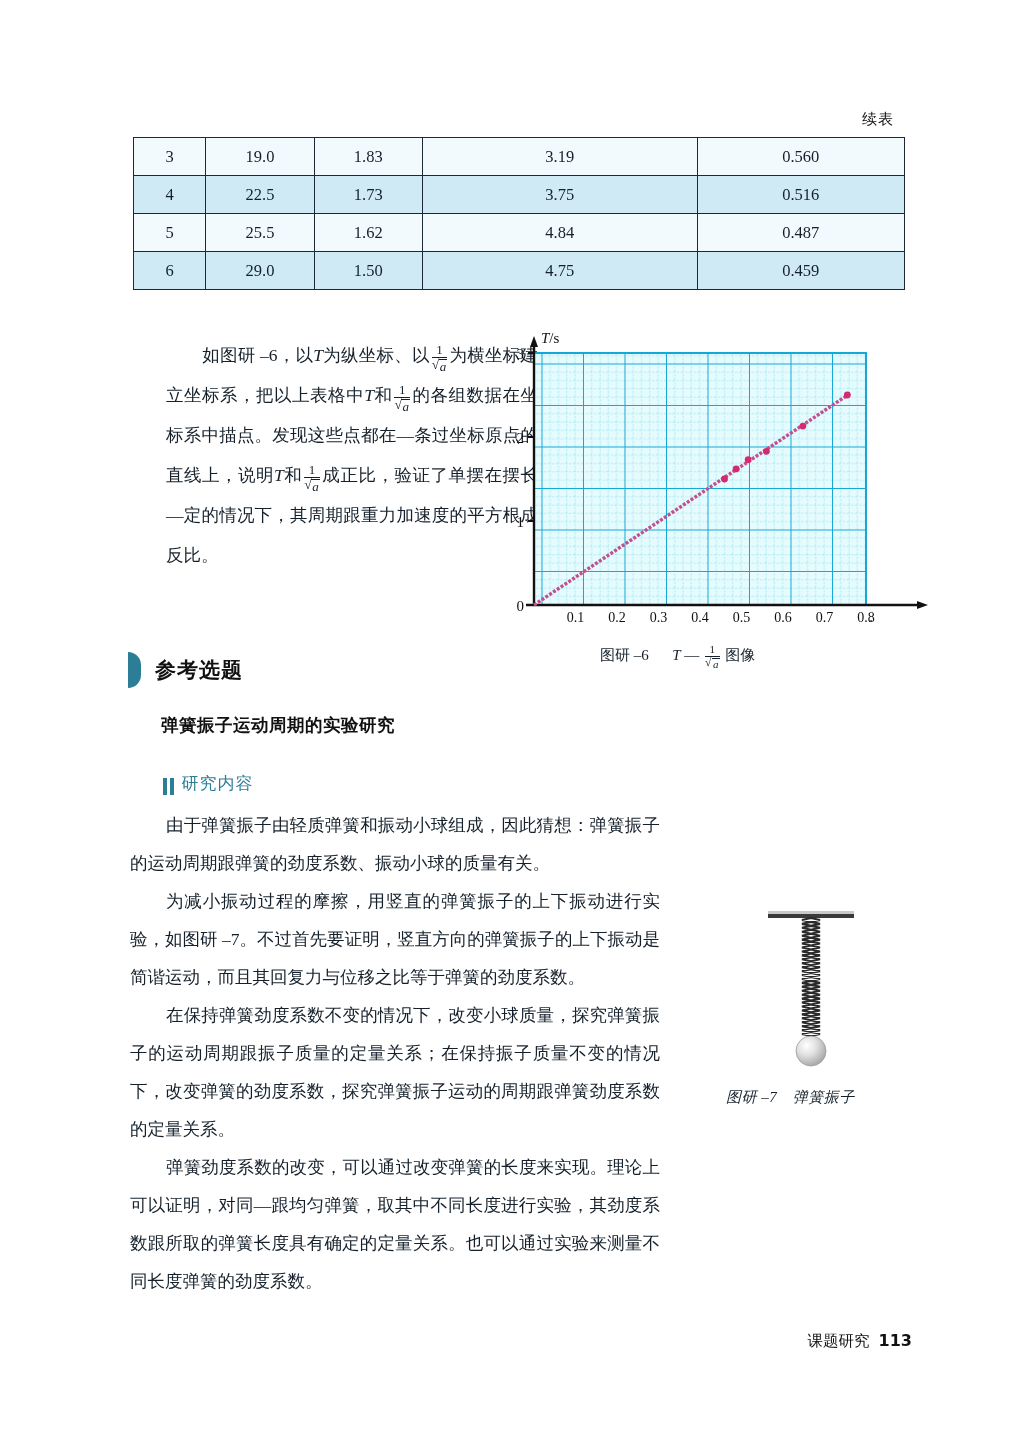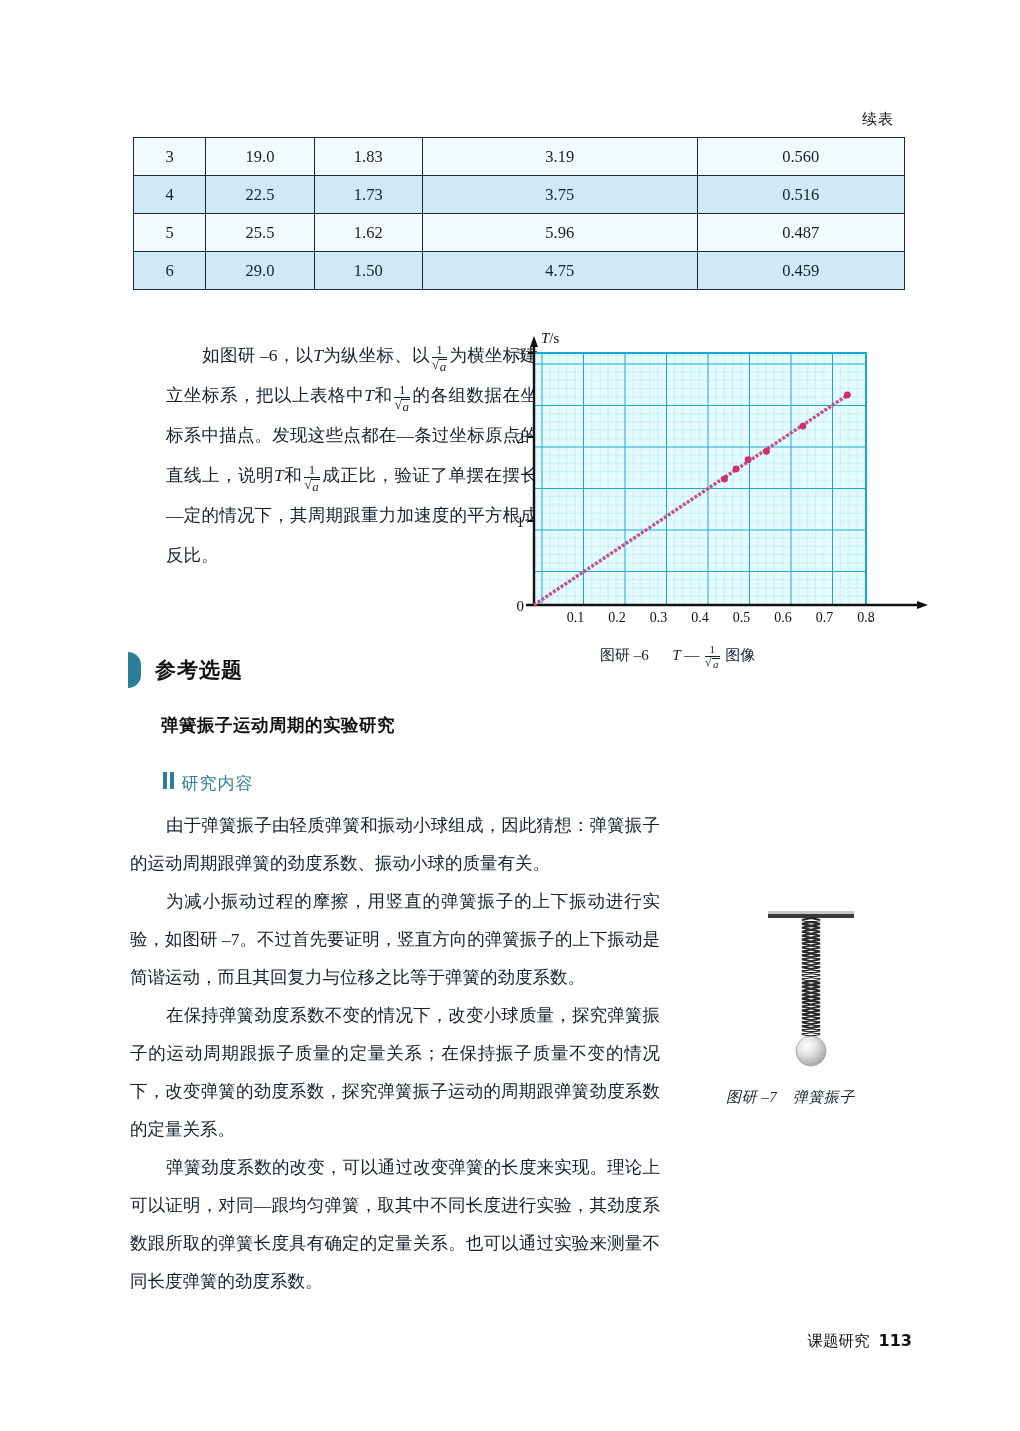--- a/index.html
+++ b/index.html
@@ -157,21 +157,21 @@
     font-size: 17.5px;
     color: #111;
     letter-spacing: 0.5px;
   }
 
   .topic-head {
     position: absolute;
     left: 163px;
     top: 772px;
     display: flex;
-    align-items: flex-start;
+    align-items: flex-end;
     gap: 8px;
   }
   .bars {
     display: inline-flex;
     gap: 2.5px;
   }
   .bars i {
     display: block;
     width: 4px;
     height: 17px;
@@ -252,21 +252,21 @@
         <td class="c0">4</td>
         <td class="c1">22.5</td>
         <td class="c2">1.73</td>
         <td class="c3">3.75</td>
         <td class="c4">0.516</td>
       </tr>
       <tr class="rowA">
         <td class="c0">5</td>
         <td class="c1">25.5</td>
         <td class="c2">1.62</td>
-        <td class="c3">5.96</td>
+        <td class="c3">4.84</td>
         <td class="c4">0.487</td>
       </tr>
       <tr class="rowB">
         <td class="c0">6</td>
         <td class="c1">29.0</td>
         <td class="c2">1.50</td>
         <td class="c3">4.75</td>
         <td class="c4">0.459</td>
       </tr>
     </tbody>

